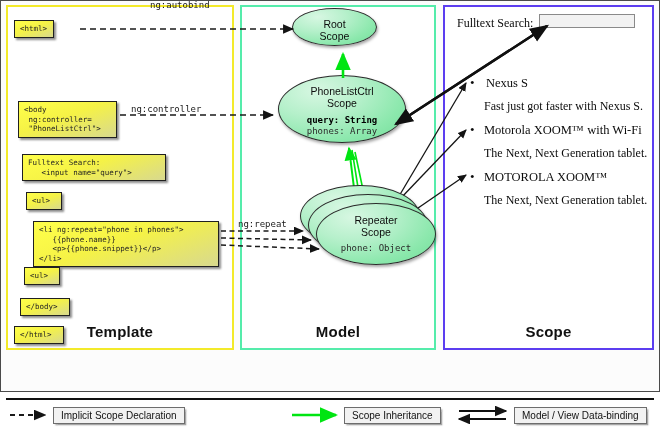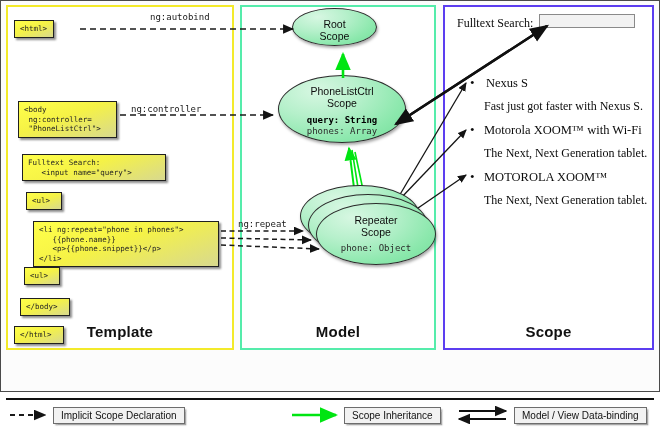--- a/index.html
+++ b/index.html
@@ -190,21 +190,21 @@
       <line x1="392" y1="208" x2="466" y2="83" stroke="#141414" stroke-width="1.3" marker-end="url(#ah)"></line>
     </g>
     <g>
       <line x1="378" y1="222" x2="466" y2="130" stroke="#141414" stroke-width="1.3" marker-end="url(#ah)"></line>
     </g>
     <g>
       <line x1="360" y1="248" x2="466" y2="175" stroke="#141414" stroke-width="1.3" marker-end="url(#ah)"></line>
     </g>
   </svg>
 
-  <div class="dashlbl" style="left:150px;top:12px;">ng:autobind</div>
+  <div class="dashlbl" style="left:150px;top:0;">ng:autobind</div>
   <div class="dashlbl" style="left:131px;top:104px;">ng:controller</div>
   <div class="dashlbl" style="left:238px;top:219px;">ng:repeat</div>
 
   <div id="legend-rule"></div>
 
   <svg class="ov" style="top:0;" viewBox="0 0 660 435">
     <line x1="10" y1="415" x2="45" y2="415" stroke="#1a1a1a" stroke-width="1.8" stroke-dasharray="5,4" marker-end="url(#ah)"></line>
     <line x1="292" y1="415" x2="336" y2="415" stroke="#00e512" stroke-width="2.6" marker-end="url(#ahg)"></line>
     <line x1="459" y1="411" x2="506" y2="411" stroke="#101010" stroke-width="1.8" marker-end="url(#ah)"></line>
     <line x1="506" y1="419" x2="459" y2="419" stroke="#101010" stroke-width="1.8" marker-end="url(#ah)"></line>

